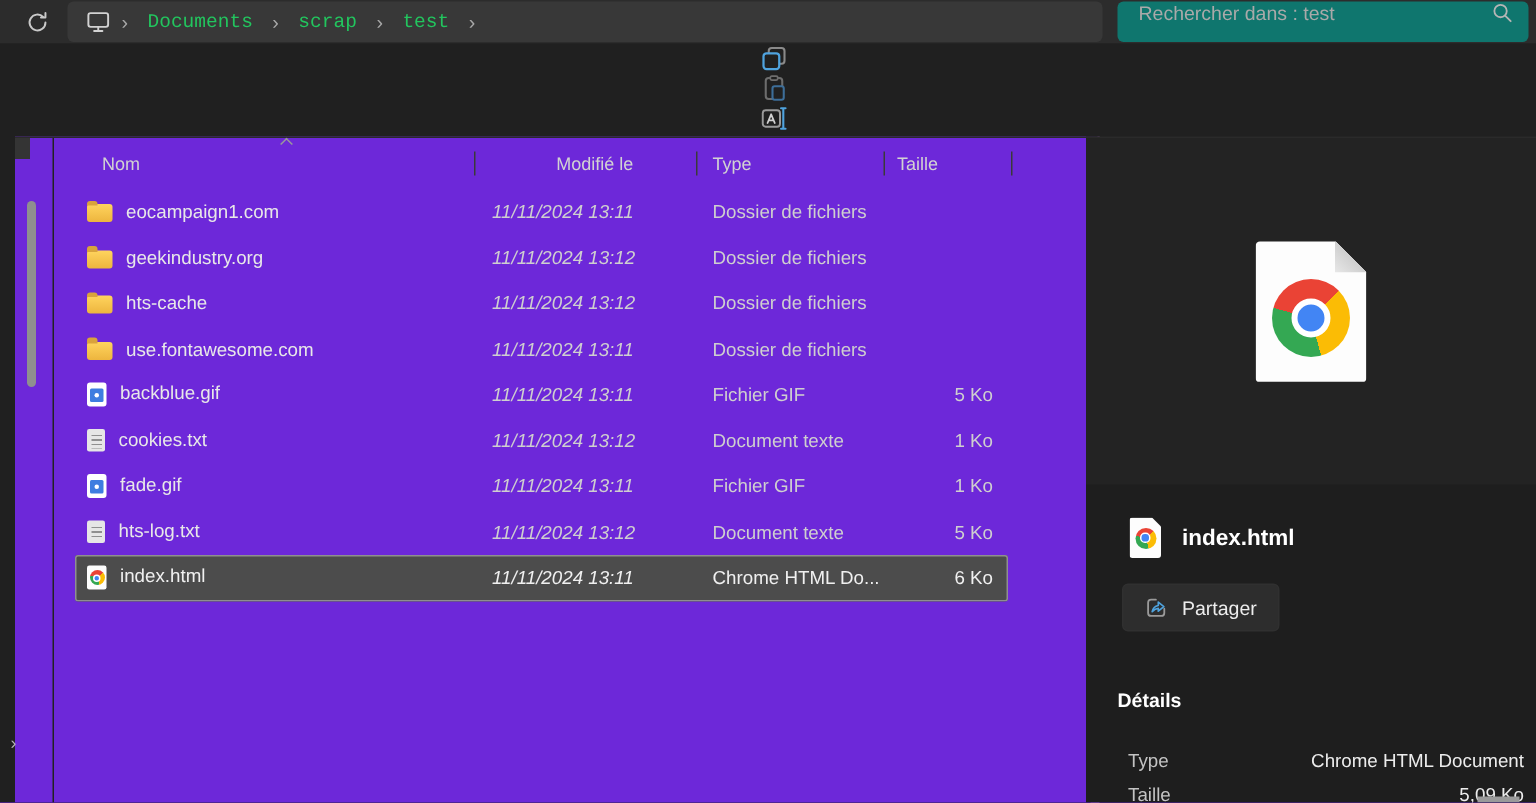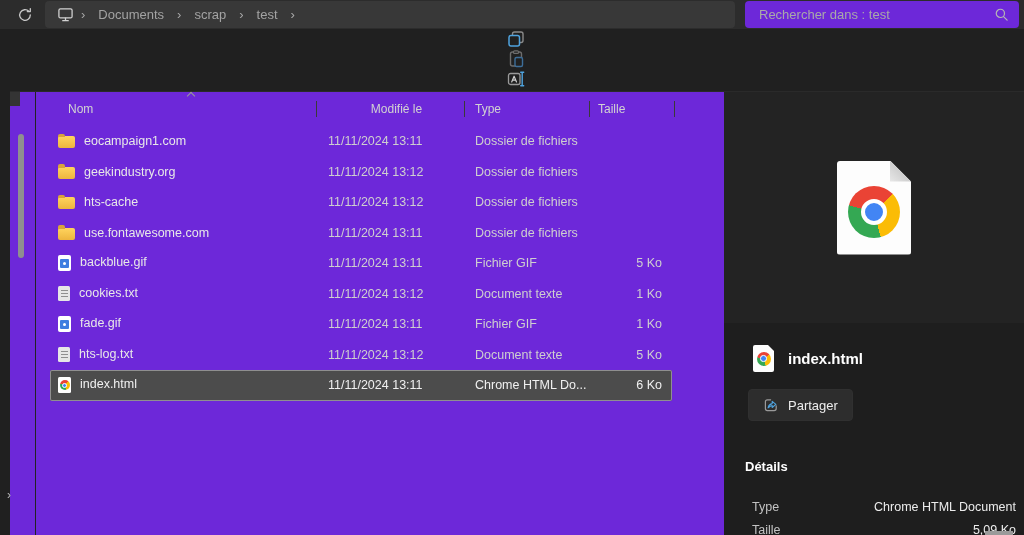--- a/index.html
+++ b/index.html
@@ -6,25 +6,25 @@
   html,body { width:1024px; height:535px; }
   body {
     position:relative; overflow:hidden; background:#202020;
     font-family:"Liberation Sans","DejaVu Sans",sans-serif;
     color:#e6e6e6; font-size:13px; -webkit-font-smoothing:antialiased;
   }
   
   .topbar { position:absolute; left:0; top:0; width:1024px; height:29px; background:#2c2c2c; }
   .refresh-btn { position:absolute; left:14px; top:4px; width:22px; height:22px; display:flex; align-items:center; justify-content:center; cursor:pointer; }
   .crumbbar { position:absolute; left:45px; top:1px; width:690px; height:27px; background:#383838; border-radius:4px; display:flex; align-items:center; padding-left:12px; }
-  .crumb-item { padding:3px 8px; border-radius:3px; color:#a3a3a3; cursor:pointer; white-space:nowrap; }
+  .crumb-item { padding:3px 8px; border-radius:3px; color:#22c55e; cursor:pointer; white-space:nowrap;font-family:Liberation Mono, monospace; }
   .crumb-sep { color:#a8a8a8; font-size:13px; padding:0 5px; }
   .crumb-sep::before { content:"›"; }
   .pc-icon { display:flex; align-items:center; margin-right:2px; }
-  .searchbox { position:absolute; left:745px; top:1px; width:274px; height:27px; background:#6d28d9; border-radius:4px; display:flex; align-items:center; }
+  .searchbox { position:absolute; left:745px; top:1px; width:274px; height:27px; background:#0f766e; border-radius:4px; display:flex; align-items:flex-start; }
   .searchbox input { flex:1; background:transparent; border:none; outline:none; color:#cfcfcf; font:13px "Liberation Sans",sans-serif; padding:0 6px 0 14px; }
   .searchbox input::placeholder { color:#a9a9a9; }
   .search-icon { margin-right:10px; display:flex; }
   
   .toolbar { position:absolute; left:0; top:29px; width:1024px; height:62px; background:#202020; display:flex; align-items:center; padding-left:20px;flex-direction:column; }
   .tb-btn { width:36px; height:36px; margin-right:13px; border-radius:4px; display:flex; align-items:center; justify-content:center; cursor:pointer; }
   .tb-sep { width:1px; height:28px; background:#3f3f3f; margin:0 14px 0 4px; }
   .tb-drop { height:36px; display:flex; align-items:center; gap:8px; padding:0 10px; border-radius:4px; color:#e2e2e2; cursor:pointer; margin-right:14px; }
   .chev-down { width:6px; height:6px; border-right:1.4px solid #b0b0b0; border-bottom:1.4px solid #b0b0b0; transform:rotate(45deg) translate(-1px,-1px); margin-left:2px; }
   .more-dots { display:flex; gap:4px; }
@@ -39,21 +39,21 @@
   .nav-expander::before { content:"›"; }
   .hdr { position:absolute; left:40px; top:4px; width:625px; height:26px; display:grid; grid-template-columns:267px 148px 125px 85px; align-items:center; color:#d2d2d2; font-size:12px; }
   .hdr-cell { cursor:pointer; white-space:nowrap; }
   .hdr-cell.c1 { padding-left:18px; } .hdr-cell.c2 { padding-left:11px;text-align:center; }
   .hdr-cell.c3 { padding-left:10px; } .hdr-cell.c4 { padding-left:8px; }
   .hdr-div { position:absolute; top:5px; width:1px; height:16px; background:#3a3a3a; }
   .sort-up { position:absolute; left:138px; top:-3px; width:6px; height:6px; border-left:1.4px solid #9a9a9a; border-top:1.4px solid #9a9a9a; transform:rotate(45deg); }
   .rows { position:absolute; left:40px; top:34px; width:622px; }
   .row { height:30.5px; display:grid; grid-template-columns:267px 148px 125px 82px; align-items:center; font-size:12.5px; color:#cfcfcf; cursor:pointer; border-radius:2px; }
   .row .cname { display:flex; gap:9px; padding-left:8px; color:#e8e8e8; }
-  .row .cmod { padding-left:11px; } .row .ctype { padding-left:10px; white-space:nowrap; overflow:hidden; }
+  .row .cmod { padding-left:11px;font-style:italic; } .row .ctype { padding-left:10px; white-space:nowrap; overflow:hidden; }
   .row .csize { text-align:right; padding-right:10px; }
   .row.selected { background:#4c4c4c; box-shadow:inset 0 0 0 1px #8f8f8f; }
   .row.selected .cname, .row.selected .cmod, .row.selected .ctype, .row.selected .csize { color:#f0f0f0; }
   
   .fi { flex:0 0 auto; position:relative; }
   .fi.folder { width:17px; height:12px; margin-top:2px; background:linear-gradient(180deg,#ffd45e,#edb53e); border-radius:2px; }
   .fi.folder::before { content:""; position:absolute; top:-2.5px; left:0; width:7px; height:3.5px; background:#d9a33c; border-radius:2px 2px 0 0; }
   .fi.gif { width:13px; height:16px; background:#fff; border-radius:2px; }
   .fi.gif::after { content:""; position:absolute; left:2px; right:2px; top:4px; bottom:3px; background:#3e7de0; border-radius:1px; }
   .fi.gif::before { content:""; position:absolute; z-index:1; left:4.5px; top:7px; width:3px; height:3px; background:#fff; border-radius:50%; }

